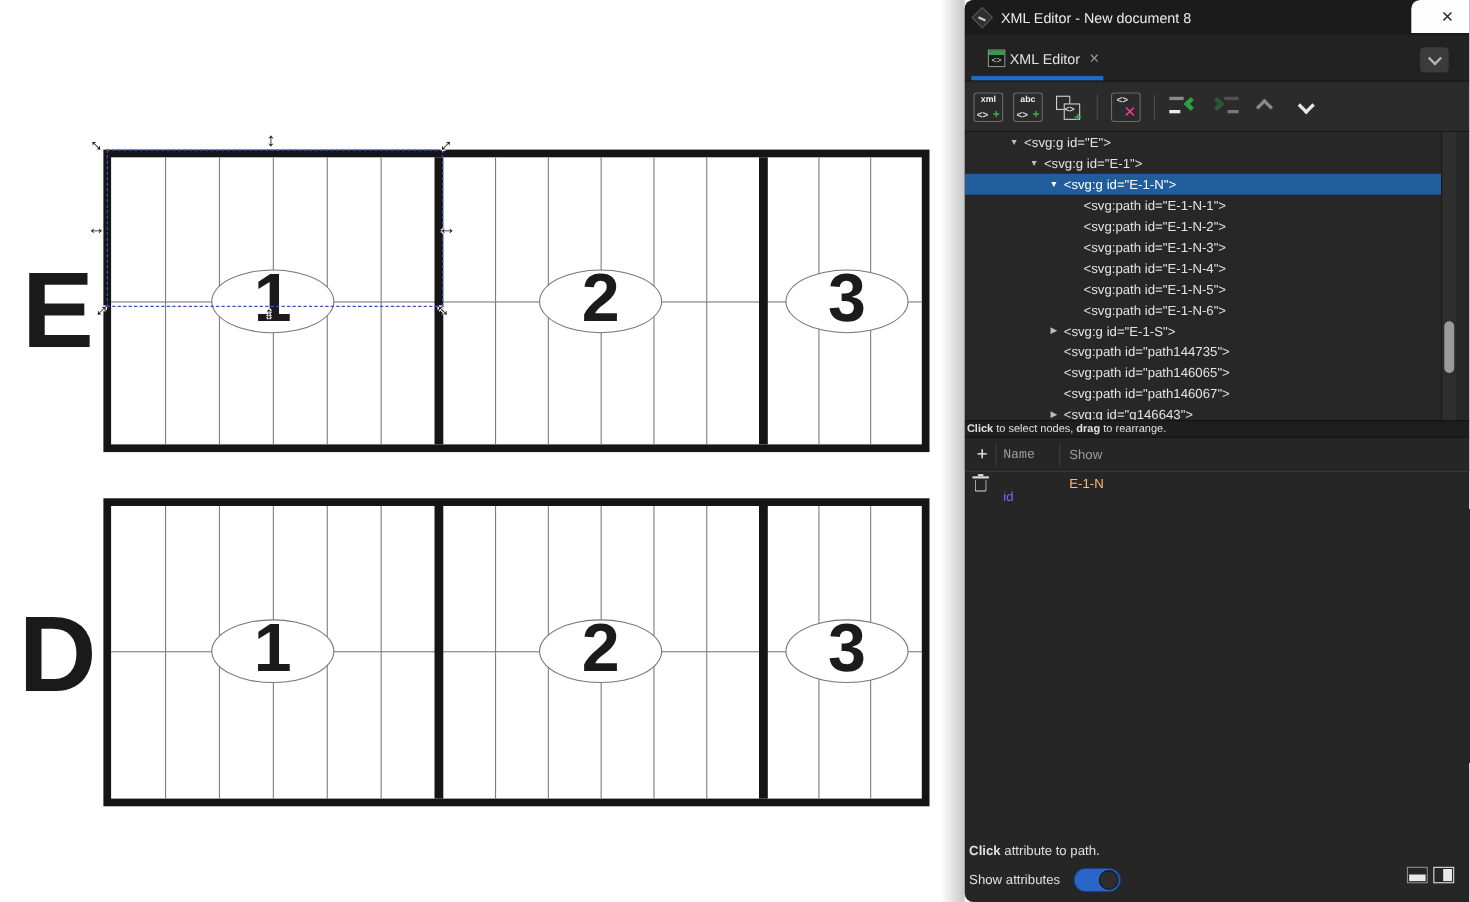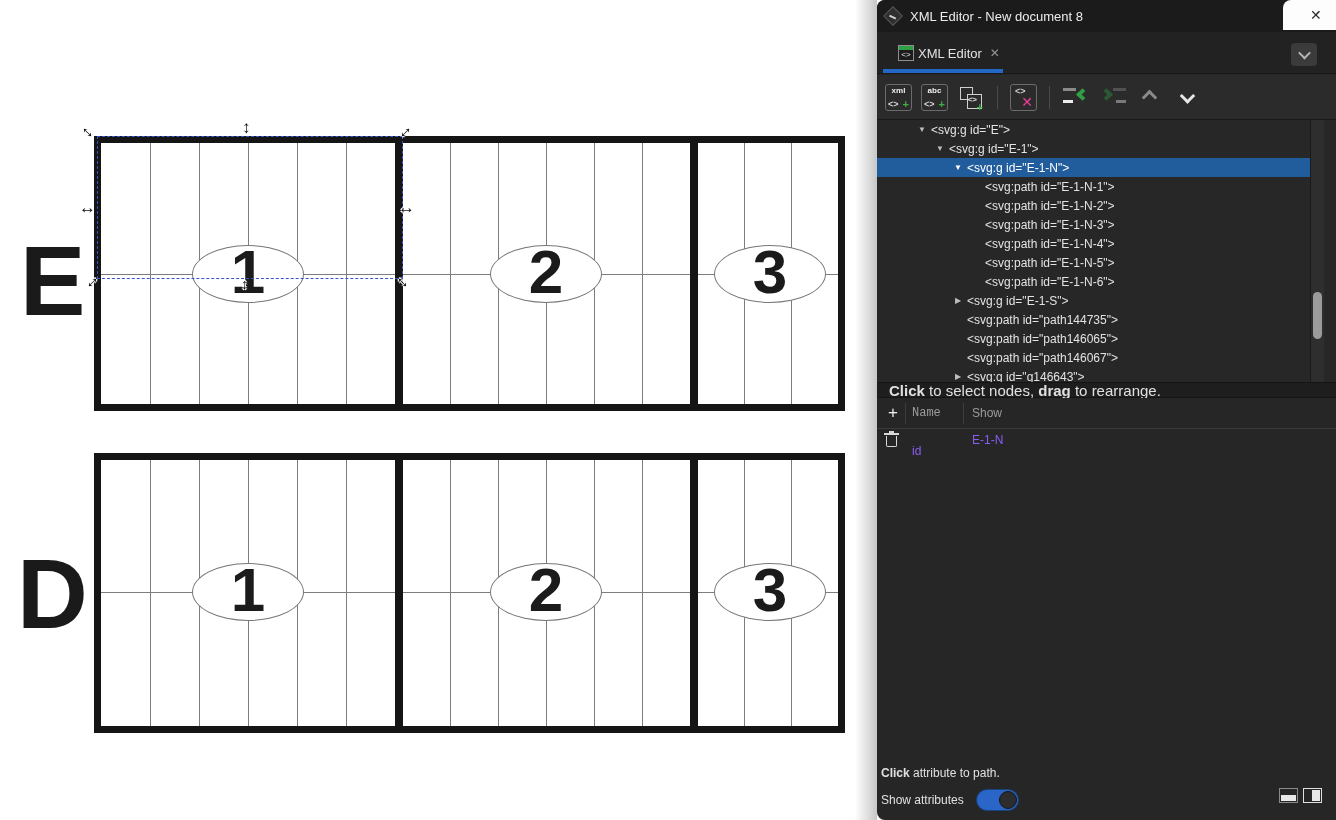--- a/index.html
+++ b/index.html
@@ -97,36 +97,36 @@
           font-size:12px; color:#e3e3e3; }
   .trow .arr { width:18px; flex:none; text-align:center; font-size:8px; color:#bdbdbd; }
   .trow.sel { background:#215d9c; color:#ffffff; }
   .l0 { padding-left:36px; } .l1 { padding-left:54px; } .l2 { padding-left:72px; } .l3 { padding-left:90px; }
   .vscroll { position:absolute; left:433px; top:0; width:14px; height:262px; background:#2e2e2e;
              border-left:1px solid #1a1a1a; }
   .vthumb { position:absolute; left:2px; top:172px; width:9px; height:47px; background:#9b9b9b; border-radius:5px; }
 
   .statusbar { position:absolute; left:0; top:382px; right:0; height:16px; background:#1e1e1e;
                border-top:1px solid #141414; border-bottom:1px solid #141414;
-               font-size:15px; color:#e0e0e0; display:flex; align-items:center; padding-left:12px; }
+               font-size:10px; color:#e0e0e0; display:flex; align-items:center; padding-left:2px; }
   .statusbar b, .hint b { font-weight:bold; }
 
   .attr-header { position:absolute; left:0; top:398px; right:0; height:31px; background:#262626;
                  border-bottom:1px solid #3a3a3a; }
   .addbtn { position:absolute; left:6px; top:5px; width:20px; height:20px; color:#f0f0f0;
             font-size:17px; line-height:20px; text-align:center; }
   .colsep { position:absolute; top:5px; width:1px; height:21px; background:#3d3d3d; }
   .colhead { position:absolute; top:0; height:31px; line-height:31px; color:#9c9c9c; font-size:12px; }
   .attr-row { position:absolute; left:0; top:429px; right:0; height:23px; }
   .trash { position:absolute; left:9px; top:7px; width:11px; height:11px; border:1px solid #d8d8d8;
            border-top:none; border-radius:0 0 2px 2px; }
   .trash::before { content:""; position:absolute; left:-3px; top:-3px; width:15px; height:2px; background:#d8d8d8; }
   .trash::after  { content:""; position:absolute; left:2px; top:-5px; width:5px; height:2px; background:#d8d8d8; }
   .attr-name  { position:absolute; left:35px; top:11px; line-height:23px; color:#8b5cf6; }
-  .attr-value { position:absolute; left:95px; top:0; line-height:23px; color:#8b5cf6; }
+  .attr-value { position:absolute; left:95px; top:0; line-height:23px; color:#fdba74; }
 
   .hint { position:absolute; left:4px; top:766px; font-size:12px; color:#e0e0e0; }
   .show-row { position:absolute; left:4px; top:788px; height:24px; display:flex; align-items:center; }
   .show-label { font-size:12px; color:#e0e0e0; margin-right:12px; }
   .toggle { position:relative; width:43px; height:22px; background:#2a66c8; border-radius:11px;
             border:1px solid #17417f; }
   .knob { position:absolute; right:1px; top:1px; width:18px; height:18px; border-radius:50%;
           background:#2d2d2d; border:1px solid #161616; }
   .layout-icons { position:absolute; right:14px; top:788px; display:flex; gap:5px; }
   .li1 { position:relative; width:19px; height:15px; border:1px solid #8a8a8a; }

